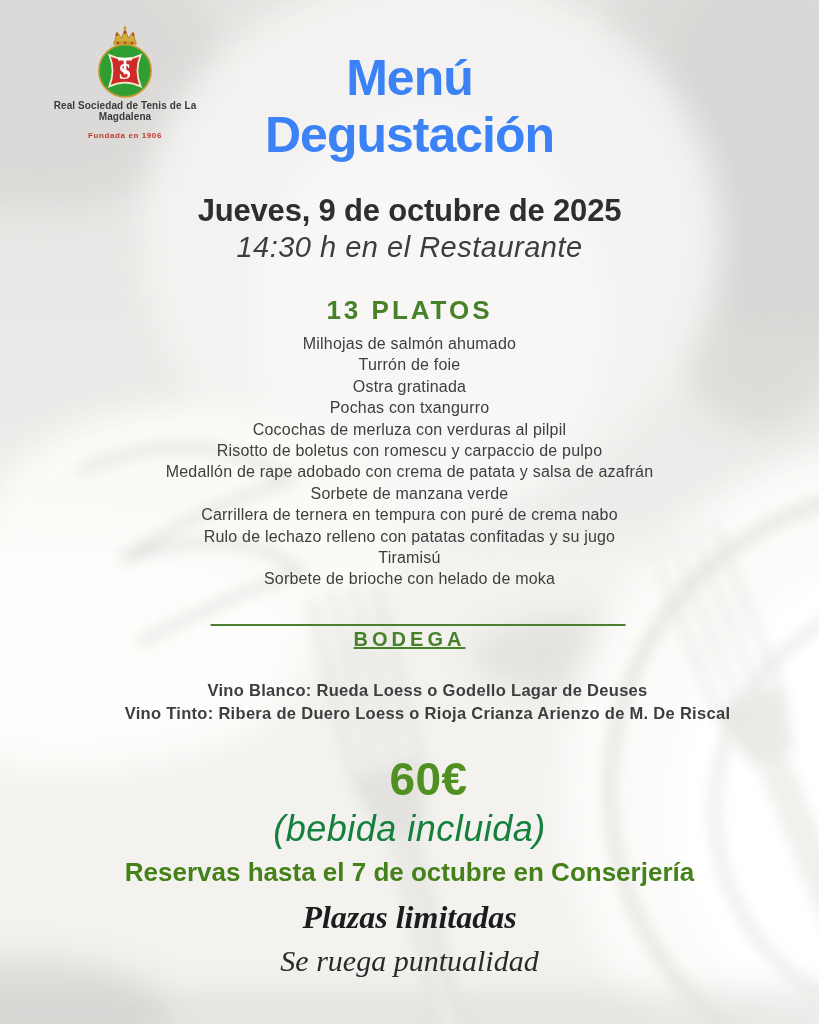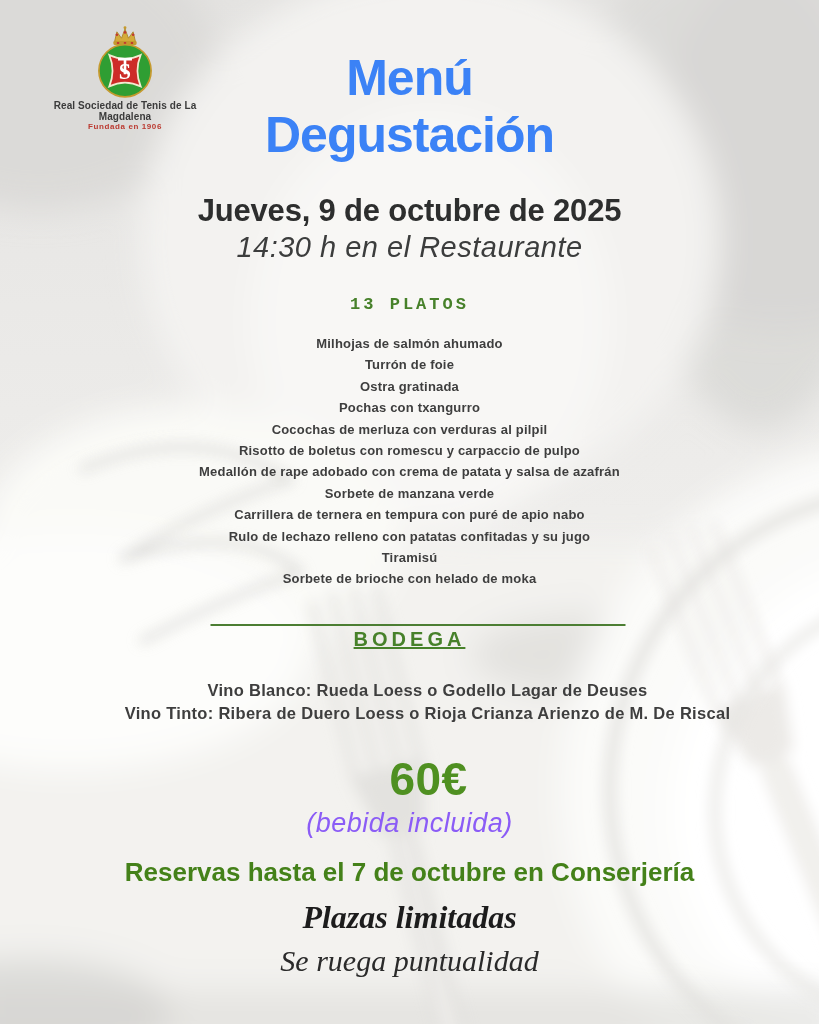--- a/index.html
+++ b/index.html
@@ -10,39 +10,39 @@
     font-family:"Liberation Sans",sans-serif;
     -webkit-font-smoothing:antialiased;
   }
   .bg{position:absolute;inset:0;z-index:0;}
   .layer{position:absolute;left:0;width:100%;text-align:center;z-index:2;}
 
   
   .logo{position:absolute;left:36px;top:24px;width:178px;text-align:center;z-index:2;}
   .crest{display:block;margin:0 auto;}
   .club-name{font-size:10px;font-weight:700;color:#3b3b3b;letter-spacing:0.1px;}
-  .founded{margin-top:0;font-size:8px;font-weight:700;color:#bb3a31;letter-spacing:0.6px;}
+  .founded{margin-top:9px;font-size:8px;font-weight:700;color:#bb3a31;letter-spacing:0.6px;}
 
   
   .title{top:50px;color:#3b82f6;font-weight:700;font-size:50px;line-height:57px;letter-spacing:-1px;}
   .date{top:193px;font-size:31px;font-weight:700;color:#2d2e2e;letter-spacing:-0.2px;}
   .time{top:231px;font-size:29px;font-style:italic;font-weight:400;color:#3c3d3d;letter-spacing:0.5px;}
 
   .section-heading{font-weight:700;color:#47812a;}
-  .platos{top:295px;font-size:17px;letter-spacing:3px;font-family:Liberation Mono, monospace;}
-  .dishes{top:333px;font-size:13px;font-weight:700;color:#3e3e3e;line-height:21.4px;letter-spacing:0.2px;}
+  .platos{top:295px;font-size:26px;letter-spacing:3px;}
+  .dishes{top:333px;font-size:16px;font-weight:400;color:#3e3e3e;line-height:21.4px;letter-spacing:0.2px;}
 
   .divider{position:absolute;top:624px;left:50%;transform:translateX(calc(-50% + 8px));
            width:415px;height:2px;background:#4c7e33;z-index:2;}
 
   .bodega{top:628px;font-size:20px;letter-spacing:4px;text-decoration:underline;}
   .wines{top:679px;font-size:16.5px;font-weight:700;color:#3e3e3e;line-height:22.5px;letter-spacing:0.3px;margin-left:18px;}
 
   .price{top:752px;font-size:46px;font-weight:800;color:#4f9021;letter-spacing:0.5px;margin-left:19px;}
-  .note{top:808px;font-size:27px;font-style:italic;color:#8b5cf6;letter-spacing:0.5px;}
+  .note{top:808px;font-size:36px;font-style:italic;color:#15803d;letter-spacing:0.5px;}
 
   .reservas{top:857px;font-size:26px;font-weight:700;color:#448119;}
   .plazas{top:899px;font-family:"Liberation Serif",serif;font-size:32px;font-style:italic;font-weight:700;color:#1c1c1c;}
   .puntualidad{top:944px;font-family:"Liberation Serif",serif;font-size:30px;font-style:italic;font-weight:400;color:#2a2a2a;}
 </style>
 </head>
 <body>
 
 <div class="canvas">
 
@@ -151,21 +151,21 @@
   <div class="layer section-heading platos">13 PLATOS</div>
   <div class="layer dishes">
       <div>Milhojas de salmón ahumado</div>
       <div>Turrón de foie</div>
       <div>Ostra gratinada</div>
       <div>Pochas con txangurro</div>
       <div>Cocochas de merluza con verduras al pilpil</div>
       <div>Risotto de boletus con romescu y carpaccio de pulpo</div>
       <div>Medallón de rape adobado con crema de patata y salsa de azafrán</div>
       <div>Sorbete de manzana verde</div>
-      <div>Carrillera de ternera en tempura con puré de apio nabo</div>
+      <div>Carrillera de ternera en tempura con puré de crema nabo</div>
       <div>Rulo de lechazo relleno con patatas confitadas y su jugo</div>
       <div>Tiramisú</div>
       <div>Sorbete de brioche con helado de moka</div>
     </div>
 
   <div class="divider"></div>
 
   <div class="layer section-heading bodega">BODEGA</div>
   <div class="layer wines">
       <div>Vino Blanco: Rueda Loess o Godello Lagar de Deuses</div>

